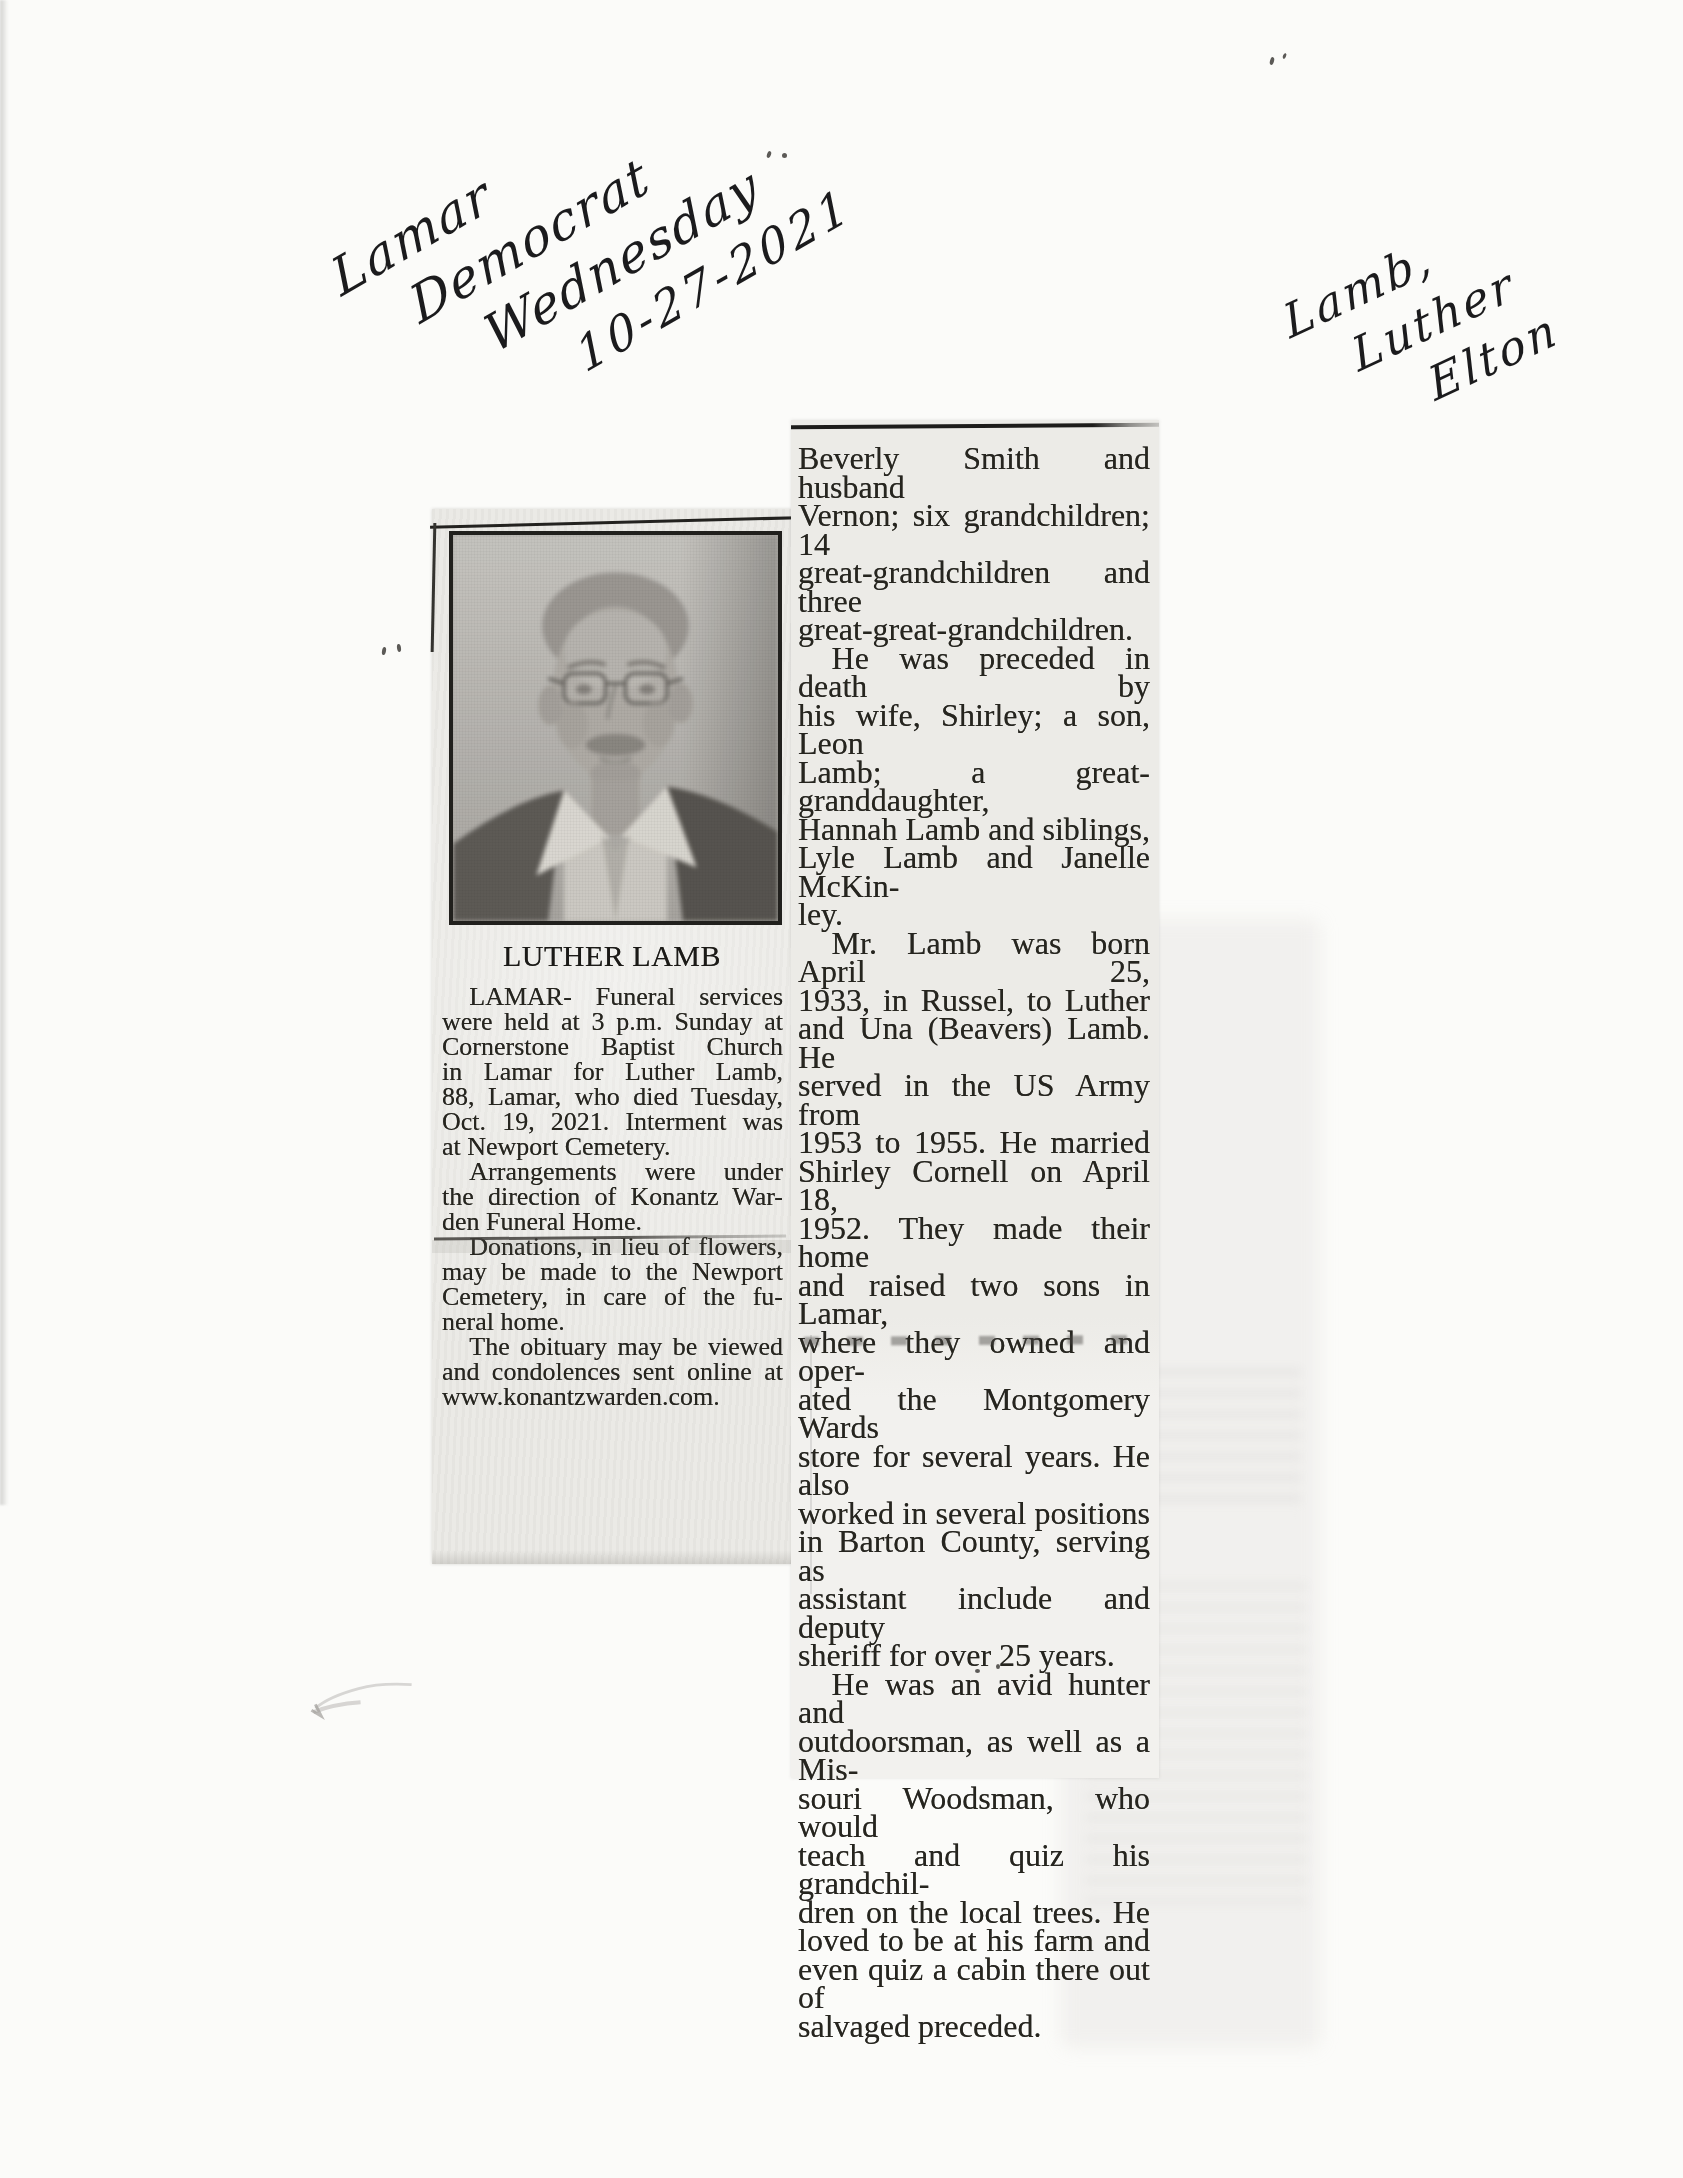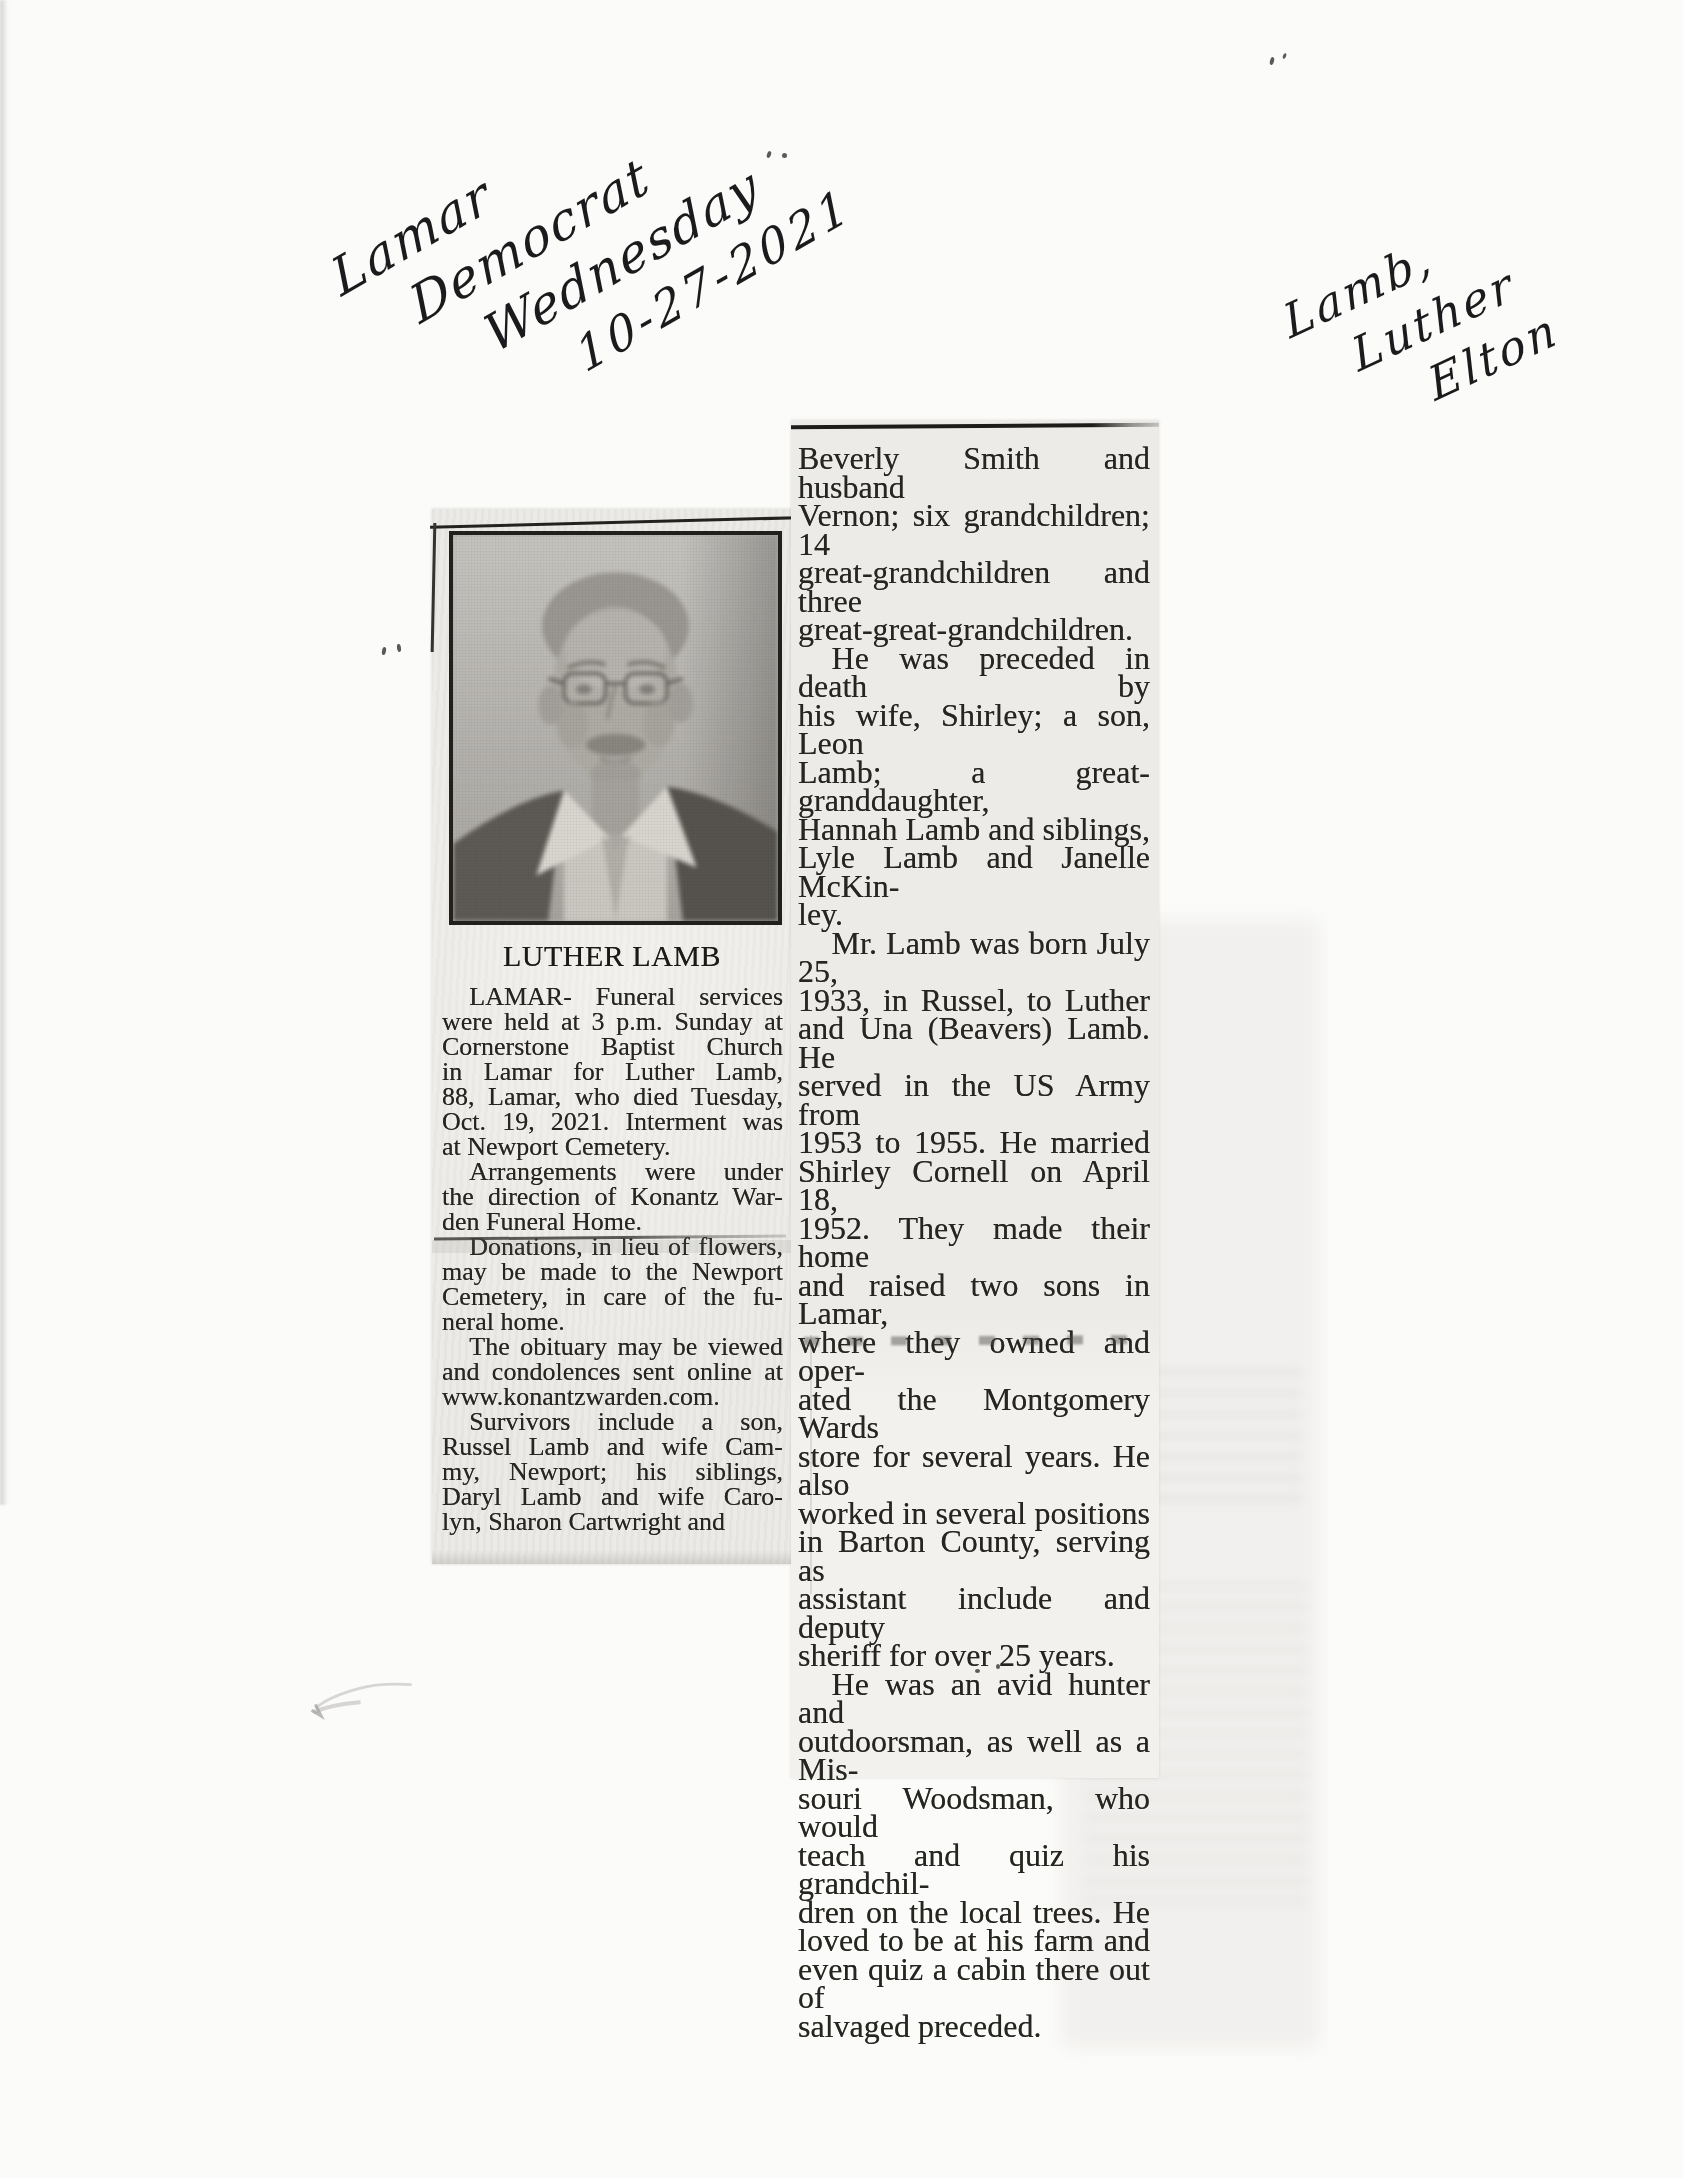--- a/index.html
+++ b/index.html
@@ -180,27 +180,20 @@
           <div class="tline firstline">Donations, in lieu of flowers,</div>
           <div class="tline">may be made to the Newport</div>
           <div class="tline">Cemetery, in care of the fu-</div>
           <div class="tline lastline">neral home.</div>
         </div>
         <div class="para">
           <div class="tline firstline">The obituary may be viewed</div>
           <div class="tline">and condolences sent online at</div>
           <div class="tline lastline">www.konantzwarden.com.</div>
         </div>
-        <div class="para">
-          <div class="tline firstline">Survivors include a son,</div>
-          <div class="tline">Russel Lamb and wife Cam-</div>
-          <div class="tline">my, Newport; his siblings,</div>
-          <div class="tline">Daryl Lamb and wife Caro-</div>
-          <div class="tline lastline">lyn, Sharon Cartwright and</div>
-        </div>
       </div>
 
     <div class="seam-line"></div>
     <div class="seam-band"></div>
   </div>
 
   <div class="piece piece-right">
     <div class="rc-top-line"></div>
     <div class="coltext coltext-right">
         <div class="para">
@@ -211,21 +204,21 @@
         </div>
         <div class="para">
           <div class="tline firstline">He was preceded in death by</div>
           <div class="tline">his wife, Shirley; a son, Leon</div>
           <div class="tline">Lamb; a great-granddaughter,</div>
           <div class="tline">Hannah Lamb and siblings,</div>
           <div class="tline">Lyle Lamb and Janelle McKin-</div>
           <div class="tline lastline">ley.</div>
         </div>
         <div class="para">
-          <div class="tline firstline">Mr. Lamb was born July 25,</div>
+          <div class="tline firstline">Mr. Lamb was born April 25,</div>
           <div class="tline">1933, in Russel, to Luther</div>
           <div class="tline">and Una (Beavers) Lamb. He</div>
           <div class="tline">served in the US Army from</div>
           <div class="tline">1953 to 1955. He married</div>
           <div class="tline">Shirley Cornell on April 18,</div>
           <div class="tline">1952. They made their home</div>
           <div class="tline">and raised two sons in Lamar,</div>
           <div class="tline">where they owned and oper-</div>
           <div class="tline">ated the Montgomery Wards</div>
           <div class="tline">store for several years. He also</div>

